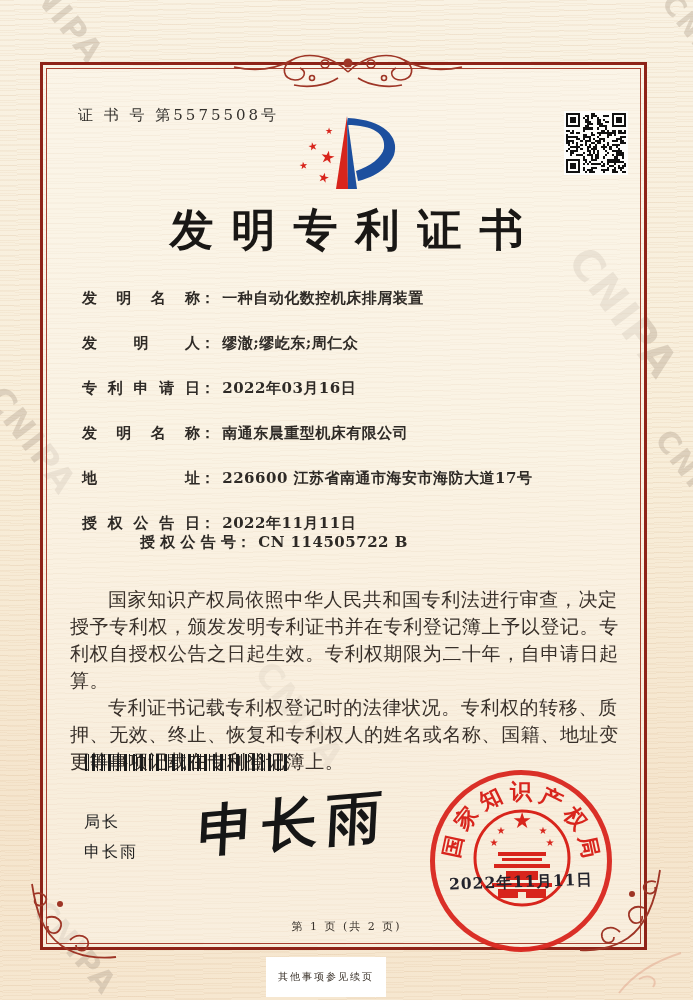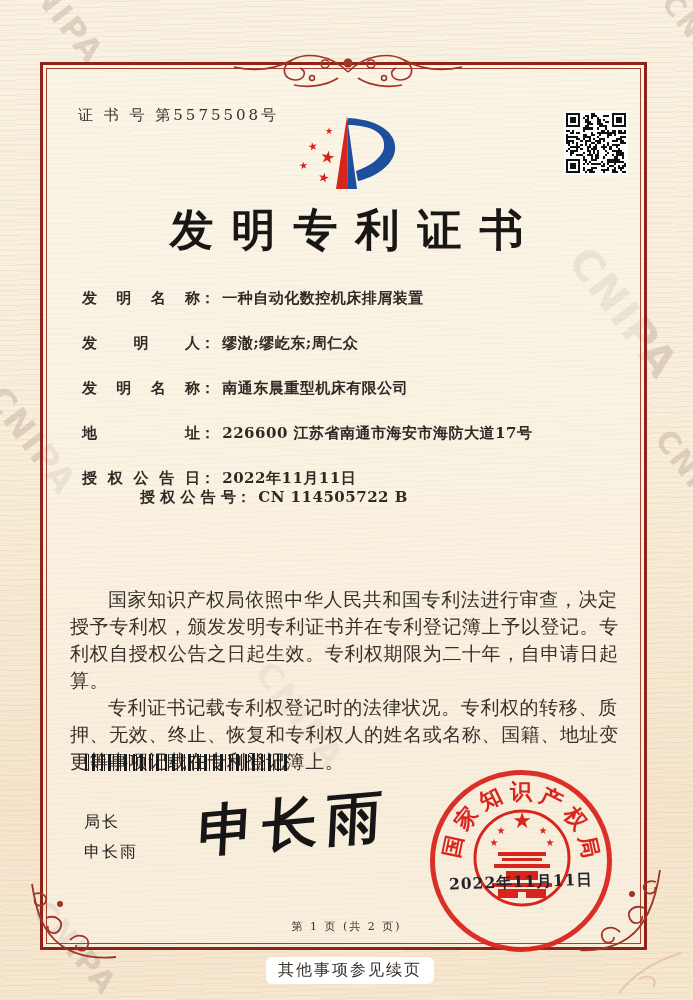--- a/index.html
+++ b/index.html
@@ -44,22 +44,22 @@
      transform:rotate(-5deg) skewX(-8deg);font-family:"DejaVu Serif",serif;}
   .seal{position:absolute;left:430px;top:770px;width:182px;height:182px;z-index:7;}
   .seal-ring{position:absolute;inset:0;border:5px solid rgba(216,37,29,0.95);border-radius:50%;box-sizing:border-box;}
   .seal-ch{position:absolute;left:50%;top:50%;width:30px;height:30px;margin:-15px;text-align:center;
      line-height:30px;font-size:22px;font-weight:700;color:#d8251d;transform-origin:center;}
   .seal svg.emblem{position:absolute;left:42px;top:26px;width:100px;height:120px;}
   .seal-date{position:absolute;left:4px;top:102px;width:174px;text-align:center;z-index:8;
      font-size:15.5px;font-weight:bold;color:#23232c;letter-spacing:1px;transform:rotate(-2deg);}
   .page-info{position:absolute;left:0;right:0;top:919px;text-align:center;font-size:11px;
      letter-spacing:2px;color:#3a332c;z-index:5;}
-  .cont-note{position:absolute;left:266px;top:957px;background:#ffffff;padding:3px 12px;
-     font-size:16px;letter-spacing:2px;color:#3a322a;z-index:5;border-radius:6px;}
+  .cont-note{position:absolute;left:266px;top:957px;background:#ffffff;padding:13px 12px;
+     font-size:10px;letter-spacing:2px;color:#3a322a;z-index:5;}
   .flourish-faint{position:absolute;left:615px;top:945px;z-index:1;opacity:0.35;}
 </style>
 </head>
 <body>
 
 <div class="page">
 
   <span class="wm" style="left:2px;top:-6px;font-size:32px;transform:rotate(52deg);">CNIPA</span>
   <span class="wm" style="left:648px;top:22px;font-size:28px;transform:rotate(52deg);">CNIPA</span>
   <span class="wm" style="left:548px;top:288px;font-size:42px;transform:rotate(53deg);">CNIPA</span>
@@ -447,20 +447,24 @@
   <div class="fields">
     <div class="field-row">
       <span class="field-label">发明名称</span><span class="field-colon">：</span>
       <span class="field-value">一种自动化数控机床排屑装置</span>
     </div>
     <div class="field-row">
       <span class="field-label">发明人</span><span class="field-colon">：</span>
       <span class="field-value">缪澈;缪屹东;周仁众</span>
     </div>
     <div class="field-row">
+      <span class="field-label">专利申请日</span><span class="field-colon">：</span>
+      <span class="field-value">2022年03月16日</span>
+    </div>
+    <div class="field-row">
       <span class="field-label">发明名称</span><span class="field-colon">：</span>
       <span class="field-value">南通东晨重型机床有限公司</span>
     </div>
     <div class="field-row">
       <span class="field-label">地址</span><span class="field-colon">：</span>
       <span class="field-value">226600 江苏省南通市海安市海防大道17号</span>
     </div>
     <div class="field-row row-double">
       <div>
         <span class="field-label">授权公告日</span><span class="field-colon">：</span>

